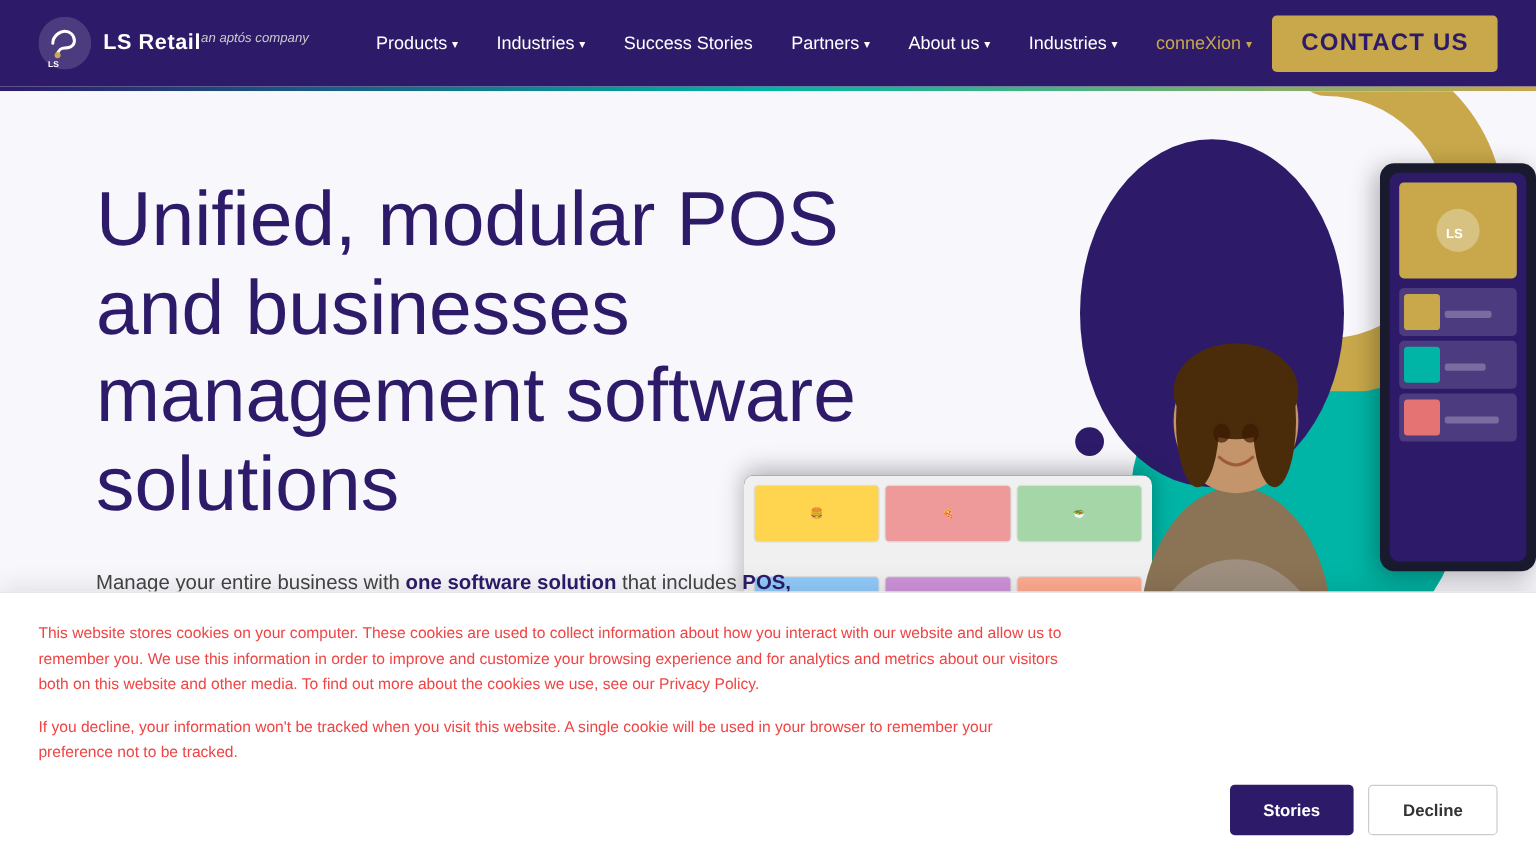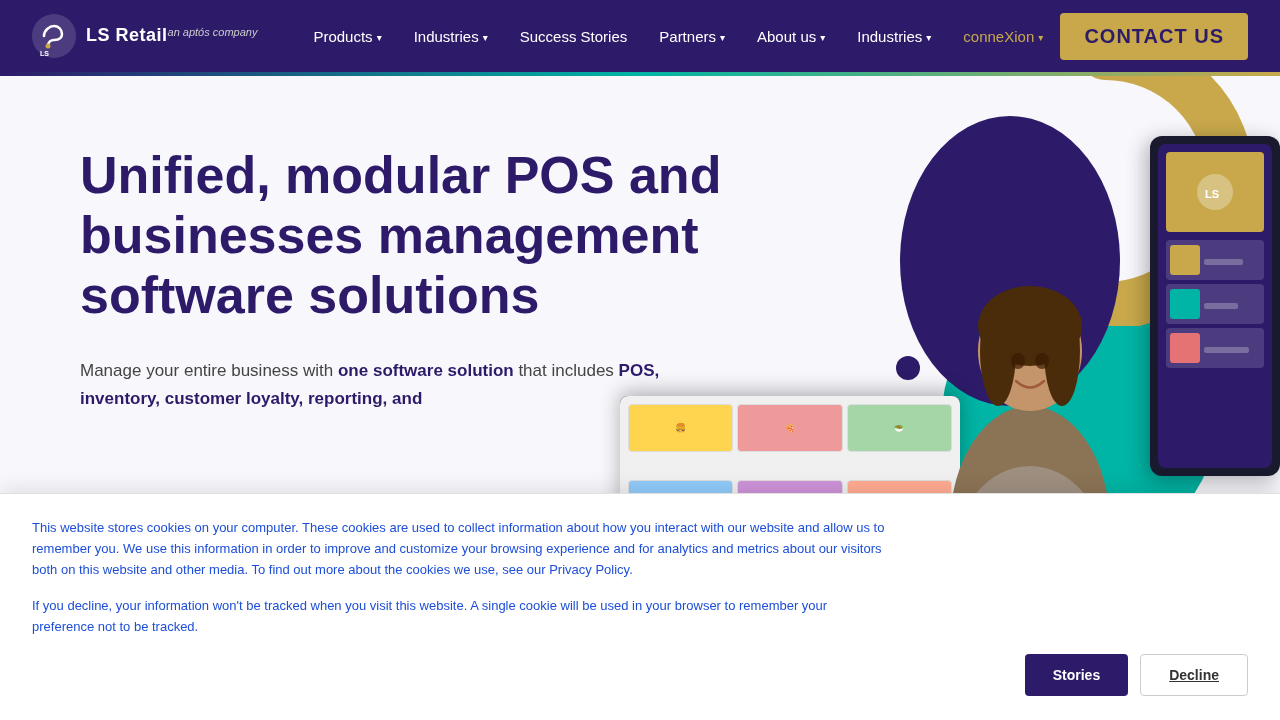--- a/index.html
+++ b/index.html
@@ -89,22 +89,22 @@
       position: relative;
       overflow: hidden;
     }
     .hero-content {
       flex: 1;
       max-width: 660px;
       padding-top: 10px;
       z-index: 2;
     }
     .hero-title {
-      font-size: 52px;
-      font-weight: 700;
+      font-size: 64px;
+      font-weight: 400;
       color: #2d1b69;
       line-height: 1.15;
       margin-bottom: 32px;
     }
     .hero-subtitle {
       font-size: 17px;
       color: #444;
       line-height: 1.6;
     }
     .hero-subtitle strong {
@@ -218,21 +218,21 @@
       left: 0;
       right: 0;
       background: #fff;
       border-top: 1px solid #e0e0e0;
       padding: 24px 32px;
       z-index: 1000;
       box-shadow: 0 -4px 20px rgba(0,0,0,0.1);
     }
     .cookie-text {
       font-size: 13px;
-      color: #1d4ed8;
+      color: #ef4444;
       line-height: 1.6;
       margin-bottom: 16px;
       max-width: 860px;
     }
     .cookie-buttons {
       display: flex;
       justify-content: flex-end;
       gap: 12px;
     }
     .btn-accept {
@@ -247,21 +247,20 @@
     }
     .btn-decline {
       background: #fff;
       color: #333;
       border: 1px solid #ccc;
       padding: 12px 28px;
       border-radius: 4px;
       font-size: 14px;
       font-weight: 600;
       cursor: pointer;
-      text-decoration: underline;
     }
 
     
     .nav-strip {
       height: 4px;
       background: linear-gradient(90deg, #2d1b69 0%, #00b5a5 50%, #c8a84b 100%);
     }
   </style>
 </head>
 <body>

